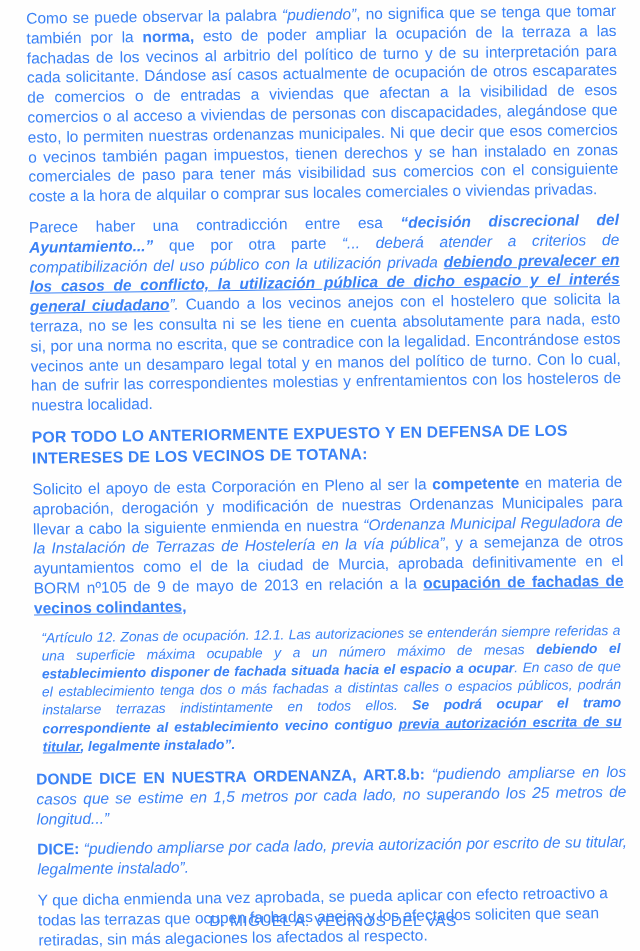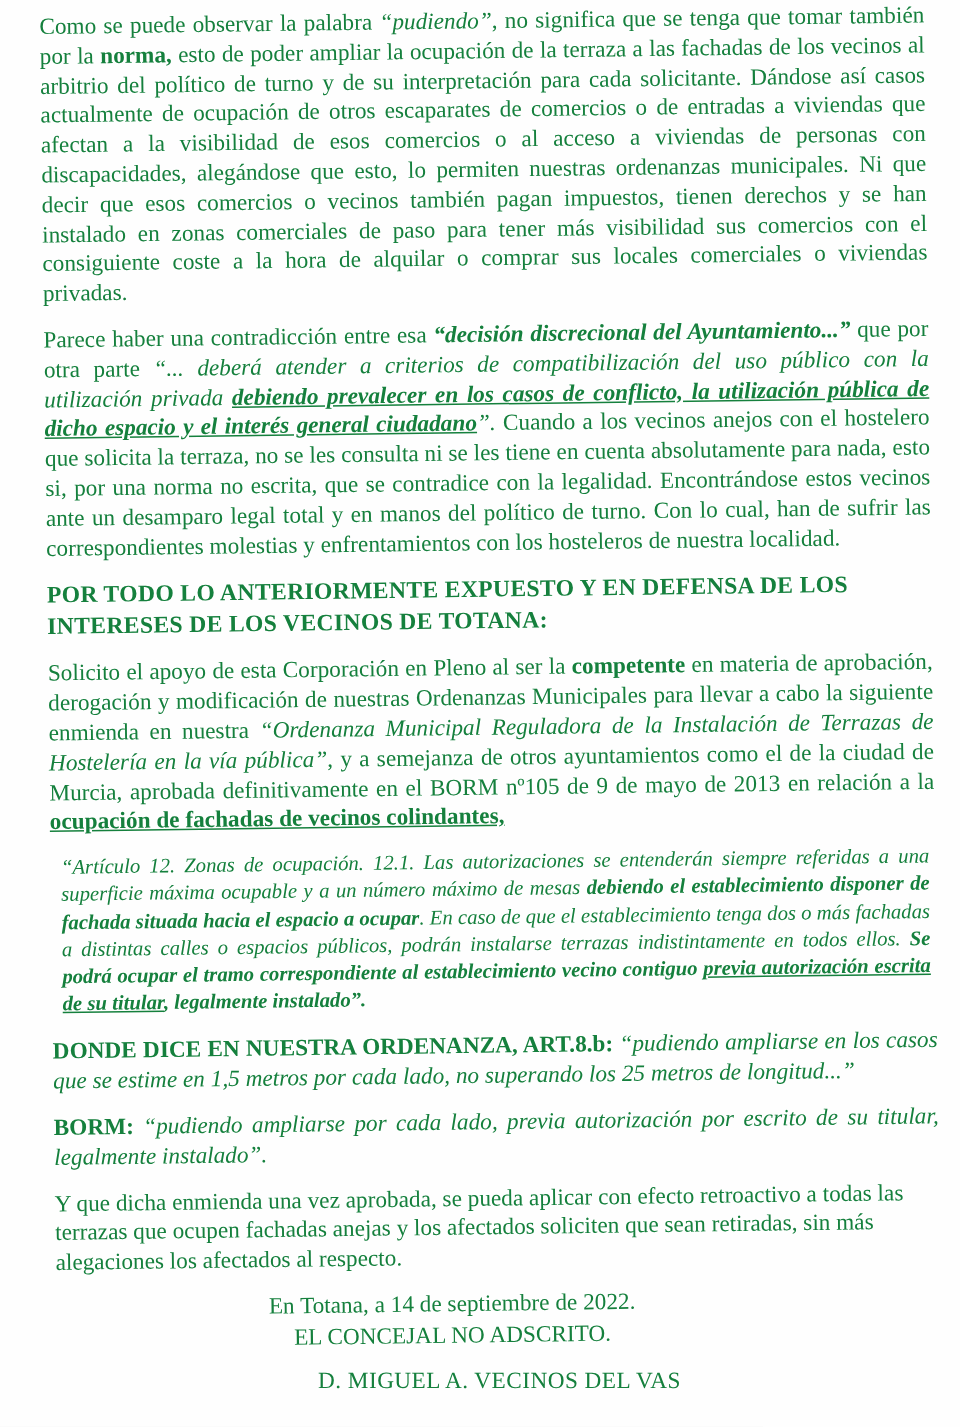--- a/index.html
+++ b/index.html
@@ -3,22 +3,22 @@
 <meta charset="utf-8">
 <title>Documento</title>
 <style>
   html,body{margin:0;padding:0;}
   body{width:640px;height:951px;background:#f4f4f4;}
   .page{
     position:relative;
     width:640px;height:951px;
     background:#fefefe;
     overflow:hidden;
-    font-family:Liberation Serif, serif;
-    color:#15803d;
+    font-family:Liberation Sans, sans-serif;
+    color:#3b82f6;
   }
   .flow{
     padding:9px 24px 0 26px;
     transform:rotate(-0.75deg);
     transform-origin:0 0;
   }
   p.body{
     font-size:15.5px;
     line-height:19.8px;
     margin:0 0 11px 0;
@@ -69,21 +69,21 @@
     <p class="body"><span>Parece haber una contradicción entre esa </span><span class="b i">“decisión discrecional del Ayuntamiento...”</span><span> que por otra parte </span><span class="i">“... deberá atender a criterios de compatibilización del uso público con la utilización privada </span><span class="b i u">debiendo prevalecer en los casos de conflicto, la utilización pública de dicho espacio y el interés general ciudadano</span><span class="i">”. </span><span>Cuando a los vecinos anejos con el hostelero que solicita la terraza, no se les consulta ni se les tiene en cuenta absolutamente para nada, esto si, por una norma no escrita, que se contradice con la legalidad. Encontrándose estos vecinos ante un desamparo legal total y en manos del político de turno. Con lo cual, han de sufrir las correspondientes molestias y enfrentamientos con los hosteleros de nuestra localidad.</span></p>
 
     <p class="heading">POR TODO LO ANTERIORMENTE EXPUESTO Y EN DEFENSA DE LOS INTERESES DE LOS VECINOS DE TOTANA:</p>
 
     <p class="body"><span>Solicito el apoyo de esta Corporación en Pleno al ser la </span><span class="b">competente</span><span> en materia de aprobación, derogación y modificación de nuestras Ordenanzas Municipales para llevar a cabo la siguiente enmienda en nuestra </span><span class="i">“Ordenanza Municipal Reguladora de la Instalación de Terrazas de Hostelería en la vía pública”</span><span>, y a semejanza de otros ayuntamientos como el de la ciudad de Murcia, aprobada definitivamente en el BORM nº105 de 9 de mayo de 2013 en relación a la </span><span class="b u">ocupación de fachadas de vecinos colindantes,</span></p>
 
     <p class="quote"><span>“Artículo 12. Zonas de ocupación. 12.1. Las autorizaciones se entenderán siempre referidas a una superficie máxima ocupable y a un número máximo de mesas </span><span class="b">debiendo el establecimiento disponer de fachada situada hacia el espacio a ocupar</span><span>. En caso de que el establecimiento tenga dos o más fachadas a distintas calles o espacios públicos, podrán instalarse terrazas indistintamente en todos ellos. </span><span class="b">Se podrá ocupar el tramo correspondiente al establecimiento vecino contiguo </span><span class="b u">previa autorización escrita de su titular</span><span class="b">, legalmente instalado”.</span></p>
 
     <p class="body"><span class="b">DONDE DICE EN NUESTRA ORDENANZA, ART.8.b: </span><span class="i">“pudiendo ampliarse en los casos que se estime en 1,5 metros por cada lado, no superando los 25 metros de longitud...”</span></p>
 
-    <p class="body"><span class="b">BORM: </span><span class="i">“pudiendo ampliarse por cada lado, previa autorización por escrito de su titular, legalmente instalado”.</span></p>
+    <p class="body"><span class="b">DICE: </span><span class="i">“pudiendo ampliarse por cada lado, previa autorización por escrito de su titular, legalmente instalado”.</span></p>
 
     <p class="body noj">Y que dicha enmienda una vez aprobada, se pueda aplicar con efecto retroactivo a todas las terrazas que ocupen fachadas anejas y los afectados soliciten que sean retiradas, sin más alegaciones los afectados al respecto.</p>
 
     <div class="closing">
       <div>En Totana, a 14 de septiembre de 2022.</div>
       <div>EL CONCEJAL NO ADSCRITO.</div>
     </div>
 
   </div>
 

